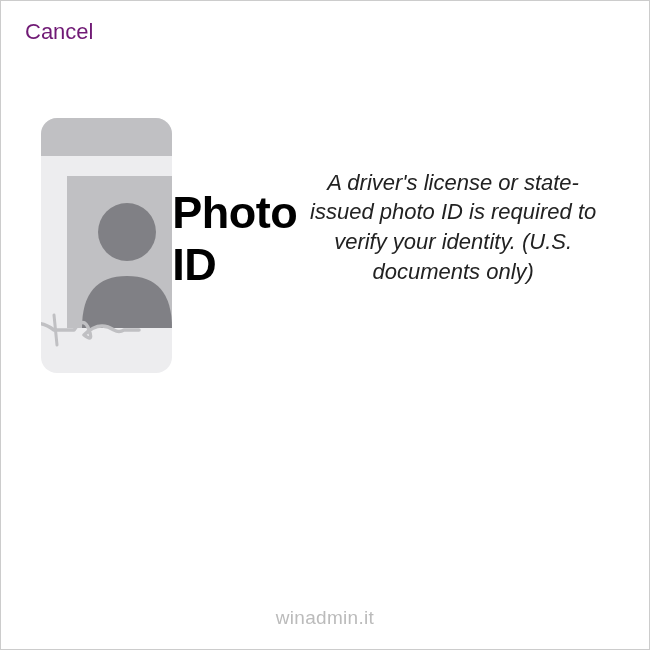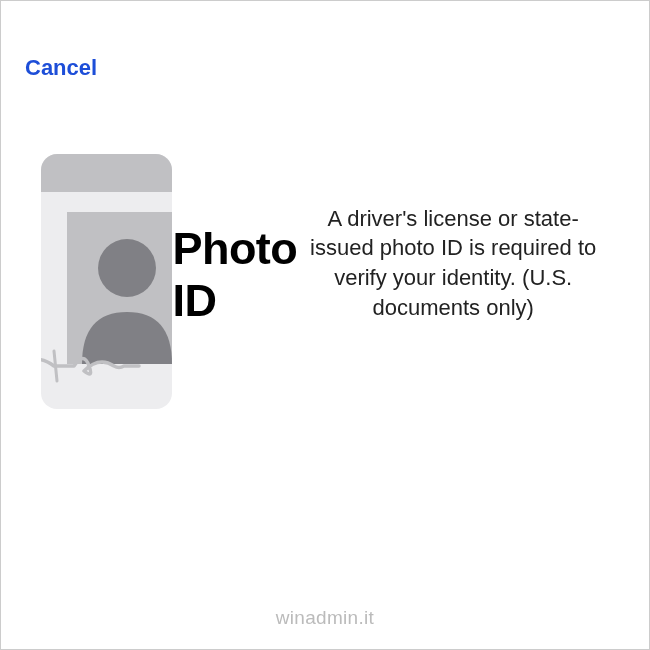--- a/index.html
+++ b/index.html
@@ -13,27 +13,26 @@
       font-family: -apple-system, BlinkMacSystemFont, "Helvetica Neue", Helvetica, Arial, sans-serif;
       background: #ffffff;
       border: 1px solid #ccc;
       position: relative;
       overflow: hidden;
     }
     .header {
       padding: 18px 24px;
     }
     .cancel {
-      color: #1d4ed8;
+      color: #701a75;
       font-size: 22px;
-      font-weight: 700;
+      font-weight: 400;
       cursor: pointer;
       background: none;
       border: none;
-      margin-top: 36px;
     }
     .content {
       display: flex;
       align-items: center;
       padding: 0 40px;
     }
     .card {
       width: 400px;
       height: 255px;
       background: #ededef;
@@ -105,20 +104,21 @@
       letter-spacing: -0.5px;
     }
     .description {
       font-size: 22px;
       color: #222;
       text-align: center;
       margin-top: 18px;
       line-height: 1.35;
       max-width: 550px;
       font-weight: 400;
+      font-style: italic;
     }
     .watermark {
       position: absolute;
       bottom: 20px;
       left: 50%;
       transform: translateX(-50%);
       color: #bbbbbb;
       font-size: 19px;
       letter-spacing: 0.3px;
       font-weight: 400;

